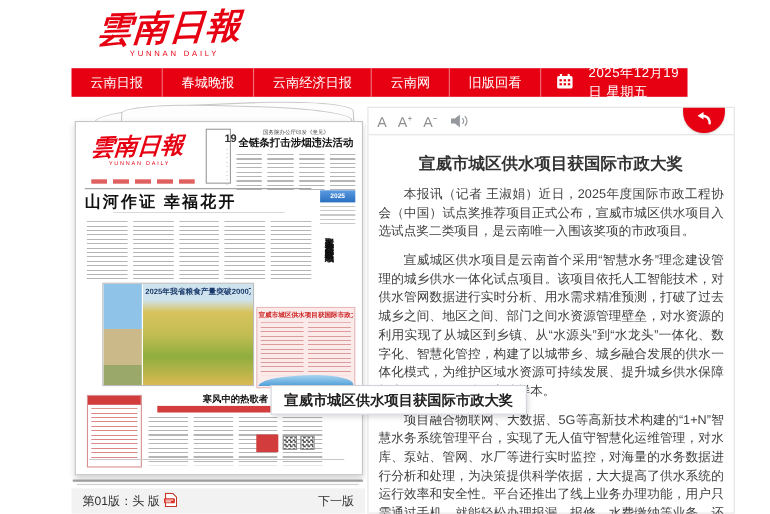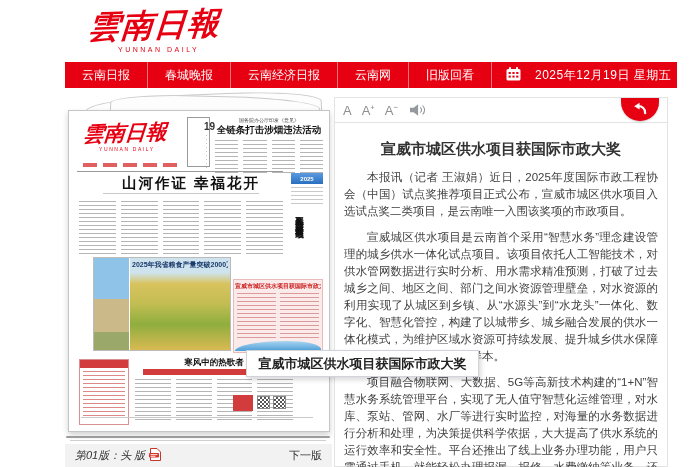--- a/index.html
+++ b/index.html
@@ -6,21 +6,21 @@
   body { font-family:"Liberation Sans","DejaVu Sans",sans-serif; background:#fff; }
   #app { position:relative; width:700px; height:467px; background:#fff; overflow:hidden; }
 
   
   #logo { position:absolute; left:88px; top:4px; width:140px; cursor:pointer; }
   .calli { font-family:"DejaVu Serif","Liberation Serif",serif; font-weight:bold; font-style:italic;
            color:#e60012; transform:skewX(-6deg) rotate(-2deg); display:inline-block; }
   #logo .calli { font-size:32px; letter-spacing:1px; }
   #logo .logo-sub { display:block; font-size:7px; color:#e60012; letter-spacing:2.5px; margin:-2px 0 0 30px; }
 
-  #nav { position:absolute; left:65px; top:62px; width:612px; height:26px; background:#e60012;
+  #nav { position:absolute; left:65px; top:62px; width:560px; height:26px; background:#e60012;
          display:flex; align-items:center; color:#fff; font-size:12px; }
   .nav-item { padding:0 17px; line-height:26px; border-right:1px solid rgba(255,255,255,.45);
               white-space:nowrap; cursor:pointer; }
   .nav-cal { padding:0 14px; border-right:none; display:flex; align-items:center; cursor:pointer; }
   .nav-date { letter-spacing:.5px; }
 
   
   .sheet-b { position:absolute; background:#fdfdfd; border:1px solid #c9c9c9; }
   #sheetb1 { left:86px; top:94px; width:236px; height:34px; transform:rotate(-2.4deg); border-radius:40%/12px; }
   #sheetb2 { left:110px; top:96px; width:210px; height:30px; transform:rotate(1.6deg); border-radius:40%/10px; }
@@ -39,21 +39,21 @@
   .np-mast .calli { font-size:21px; }
   .np-mast .mast-sub { display:block; font-size:5px; color:#e60012; letter-spacing:1.6px; margin:-1px 0 0 16px; }
   .np-datebox { left:118px; top:6px; width:23px; height:50px; border:1px solid #9a9a9a;
                 font-size:10px; font-weight:bold; color:#333; text-align:center; padding-top:3px;padding-left:16px; }
   .np-datebox .db-str { margin:3px 2px 0; height:34px; }
   .np-kicker { left:146px; top:6px; width:108px; text-align:center; font-size:5px; color:#444; white-space:nowrap; overflow:hidden; }
   .np-head1 { left:144px; top:13px; width:112px; text-align:center; font-size:9.5px; font-weight:bold; color:#111; white-space:nowrap; }
   .np-cols1 { left:146px; top:29px; width:108px; height:34px; }
   .np-slogans { left:14px; top:52px; width:94px; }
   .np-divider { left:8px; top:60px; width:206px; border-top:1px solid #999; height:0; }
-  .np-head-main { left:20px; top:63px; width:204px; text-align:center; font-size:14.5px; font-weight:900;
+  .np-head-main { left:8px; top:63px; width:204px; font-size:14.5px; font-weight:900;
                   letter-spacing:2px; color:#111; white-space:nowrap; }
   .np-subline { left:34px; top:82px; width:156px; height:3px; }
   .np-cols2 { left:10px; top:90px; width:204px; height:54px; }
   .np-side { left:222px; top:62px; width:32px; height:100px; }
   .np-sidebox { height:11px; background:linear-gradient(#5a9ae0,#2a6fc0); color:#fff; font-size:6px;
                 font-weight:bold; display:flex; align-items:center; justify-content:center; }
   .np-side .side-str { margin-top:3px; height:18px; }
   .np-vert { margin-top:4px; writing-mode:vertical-rl; font-size:8.5px; font-weight:bold; color:#111;
              height:64px; line-height:14px; letter-spacing:1px; margin-left:2px; }
   .np-photo { left:24px; top:146px; width:138px; height:94px; display:flex; border:1px solid #bbb; overflow:hidden; }
@@ -80,21 +80,21 @@
             background:repeating-conic-gradient(#555 0 25%,#fff 0 50%) 0 0/4px 4px; }
   .np-qr2 { left:204px; top:285px; width:13px; height:13px; border:1px solid #888;
             background:repeating-conic-gradient(#555 0 25%,#fff 0 50%) 0 0/4px 4px; }
   .np-footerline { left:12px; top:306px; width:232px; height:3px; }
 
   #stackline1 { position:absolute; left:66px; top:436px; width:264px; height:2px; background:#9c9c9c; border-radius:2px; }
   #stackline2 { position:absolute; left:70px; top:440px; width:256px; height:1px; background:#cfcfcf; }
 
   #pagebar { position:absolute; left:65px; top:444px; width:267px; height:23px; background:#f2f2f2;
              display:flex; align-items:center; font-size:11px; color:#333; padding:0 10px; }
-  #pagebar .pb-left { display:flex; align-items:center; gap:4px;font-style:italic; }
+  #pagebar .pb-left { display:flex; align-items:center; gap:4px; }
   #pagebar .pb-next { margin-left:auto; cursor:pointer; }
 
   
   #rightpanel { position:absolute; left:334px; top:97px; width:334px; height:370px;
                 background:#fff; border:1px solid #e3e3e3; }
   #toolbar { position:relative; height:25px; border-bottom:1px solid #e3e3e3; display:flex;
              align-items:center; padding-left:8px; color:#8f8f8f; }
   .tb-font { font-size:13px; margin-right:10px; cursor:pointer; font-family:"Liberation Sans",sans-serif; }
   .tb-speaker { margin-left:2px; cursor:pointer; display:flex; align-items:center; }
   .tb-links { position:absolute; right:80px; top:0; line-height:25px; font-size:11px; color:#444; }

